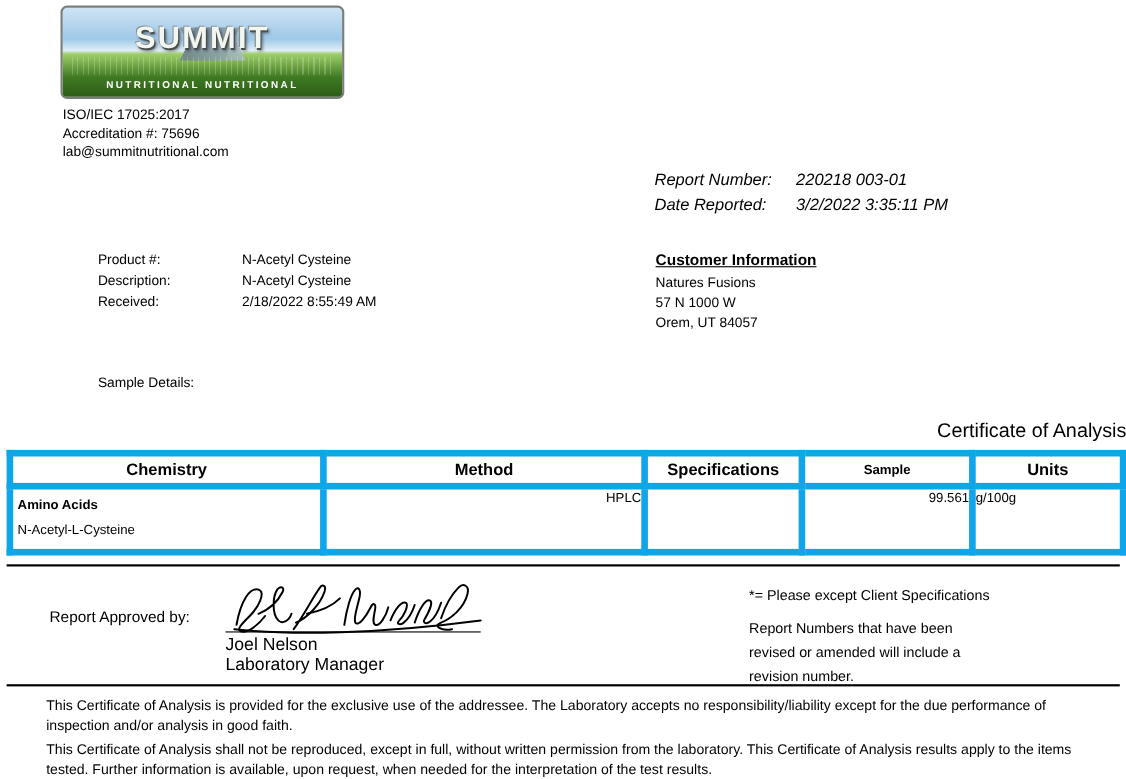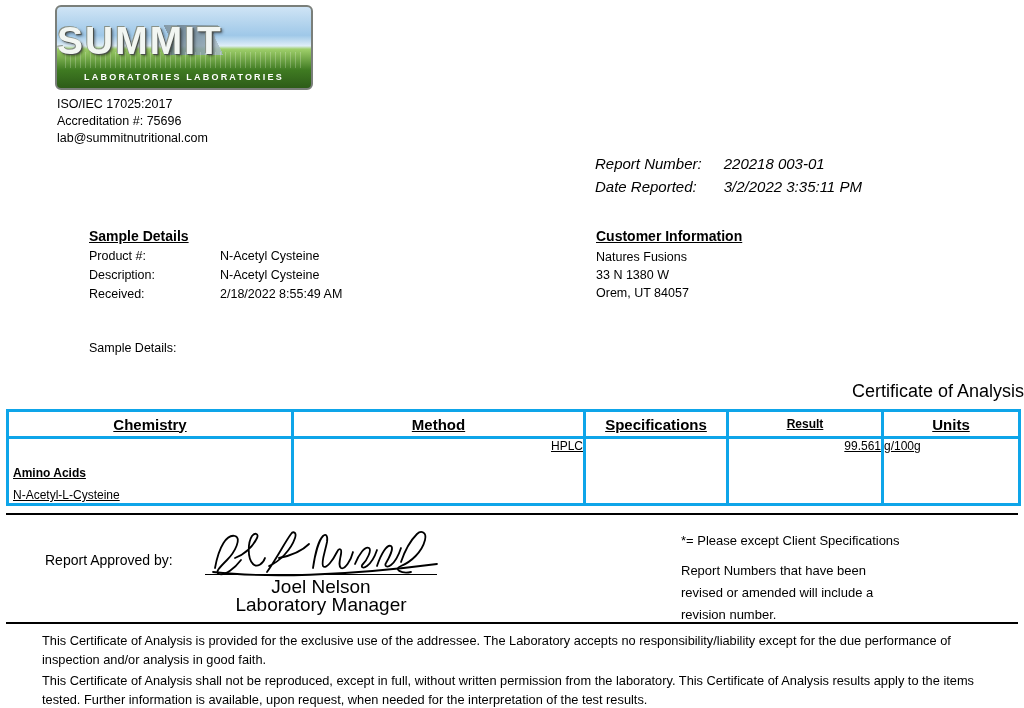--- a/index.html
+++ b/index.html
@@ -42,23 +42,24 @@
     background:
       linear-gradient(115deg, transparent 45%, #6c7f8c 45%, #8ea4b0 60%, transparent 60%),
       linear-gradient(65deg, transparent 45%, #7d909c 45%, #a9bcc6 62%, transparent 62%);
     opacity: .85;
   }
   .logo-text {
     position: absolute;
     left: 0;
     top: 12px;
     width: 100%;
+    text-align: center;
     font-family: "Liberation Sans", sans-serif;
     font-weight: bold;
-    font-size: 39px;
+    font-size: 28px;
     letter-spacing: 2px;
     color: #f2f6f2;
     text-shadow: 1px 1px 0 #4a4f4a, -1px -1px 0 #889188, 2px 2px 3px rgba(0,0,0,.5);
   }
   .logo-sub {
     position: absolute;
     left: 0;
     bottom: 6px;
     width: 100%;
     text-align: center;
@@ -142,41 +143,40 @@
   
   .coa-table {
     position: absolute;
     left: 6px;
     top: 409px;
     width: 1012px;
     border-collapse: collapse;
     table-layout: fixed;
   }
   .coa-table th, .coa-table td {
-    border: 3px solid #0ea5e9;
+    border: 6px solid #0ea5e9;
     padding: 0;
-    text-decoration: underline;
   }
   .coa-table thead th {
     height: 24px;
     font-size: 15px;
     font-weight: bold;
     text-align: center;
     vertical-align: middle;
   }
   .coa-table thead th.small {
     font-size: 12px;
     font-weight: bold;
   }
   .coa-table tbody td {
     height: 54px;
     vertical-align: top;
     font-size: 12px;
   }
-  .cell-pad { padding: 6px 6px 0 4px; margin-top: 20px; }
+  .cell-pad { padding: 6px 6px 0 4px; }
   .group-name { font-weight: bold; font-size: 12px; line-height: 16px; }
   .analyte { font-size: 12px; line-height: 16px; padding-top: 6px; }
   .method-cell { text-align: right; font-size: 11.5px; padding-top: 45px; }
   .result-cell { text-align: right; font-size: 12px; padding: 45px 6px 0 0; }
   .units-cell { text-align: left; font-size: 12px; padding: 45px 0 0 6px; }
 
   
   .rule {
     position: absolute;
     left: 6px;
@@ -205,22 +205,22 @@
     left: 205px;
     top: 574px;
     width: 232px;
     border-top: 1.5px solid #000000;
   }
   .sig-name {
     position: absolute;
     left: 205px;
     top: 578px;
     width: 232px;
-    text-align: center;
-    font-size: 19px;
+    text-align: left;
+    font-size: 16px;
     line-height: 18px;
   }
 
   .notes {
     position: absolute;
     left: 681px;
     top: 530px;
     font-size: 13px;
     line-height: 22px;
   }
@@ -238,21 +238,21 @@
 </style>
 </head>
 <body>
 
 <div class="page">
 
   <div class="logo-wrap">
     <div class="logo-mountain"></div>
     <div class="logo-barcode"></div>
     <div class="logo-text">SUMMIT</div>
-    <div class="logo-sub">LABORATORIES LABORATORIES</div>
+    <div class="logo-sub">NUTRITIONAL NUTRITIONAL</div>
   </div>
 
   <div class="accred">
     <div>ISO/IEC 17025:2017</div>
     <div>Accreditation #: 75696</div>
     <div>lab@summitnutritional.com</div>
   </div>
 
   <div class="report-meta">
     <table>
@@ -263,21 +263,20 @@
       </tr>
       <tr>
         <td class="label">Date Reported:</td>
         <td>3/2/2022 3:35:11 PM</td>
       </tr>
     </tbody>
       </table>
   </div>
 
   <div class="sample-block">
-    <div class="sec-title">Sample Details</div>
     <table>
       <tbody>
           <tr>
         <td class="k">Product #:</td>
         <td>N-Acetyl Cysteine</td>
       </tr>
       <tr>
         <td class="k">Description:</td>
         <td>N-Acetyl Cysteine</td>
       </tr>
@@ -287,40 +286,40 @@
       </tr>
     </tbody>
       </table>
   </div>
 
   <div class="sample-details-label">Sample Details:</div>
 
   <div class="customer-block">
     <div class="sec-title">Customer Information</div>
     <div class="cust-line">Natures Fusions</div>
-    <div class="cust-line">33 N 1380 W</div>
+    <div class="cust-line">57 N 1000 W</div>
     <div class="cust-line">Orem, UT 84057</div>
   </div>
 
   <div class="coa-title">Certificate of Analysis</div>
 
   <table class="coa-table">
     <colgroup>
       <col style="width:285px">
       <col style="width:292px">
       <col style="width:143px">
       <col style="width:155px">
       <col style="width:137px">
     </colgroup>
     <thead>
       <tr>
         <th>Chemistry</th>
         <th>Method</th>
         <th>Specifications</th>
-        <th class="small">Result</th>
+        <th class="small">Sample</th>
         <th>Units</th>
       </tr>
     </thead>
     <tbody>
       <tr>
         <td>
           <div class="cell-pad">
             <div class="group-name">Amino Acids</div>
             <div class="analyte">N-Acetyl-L-Cysteine</div>
           </div>

